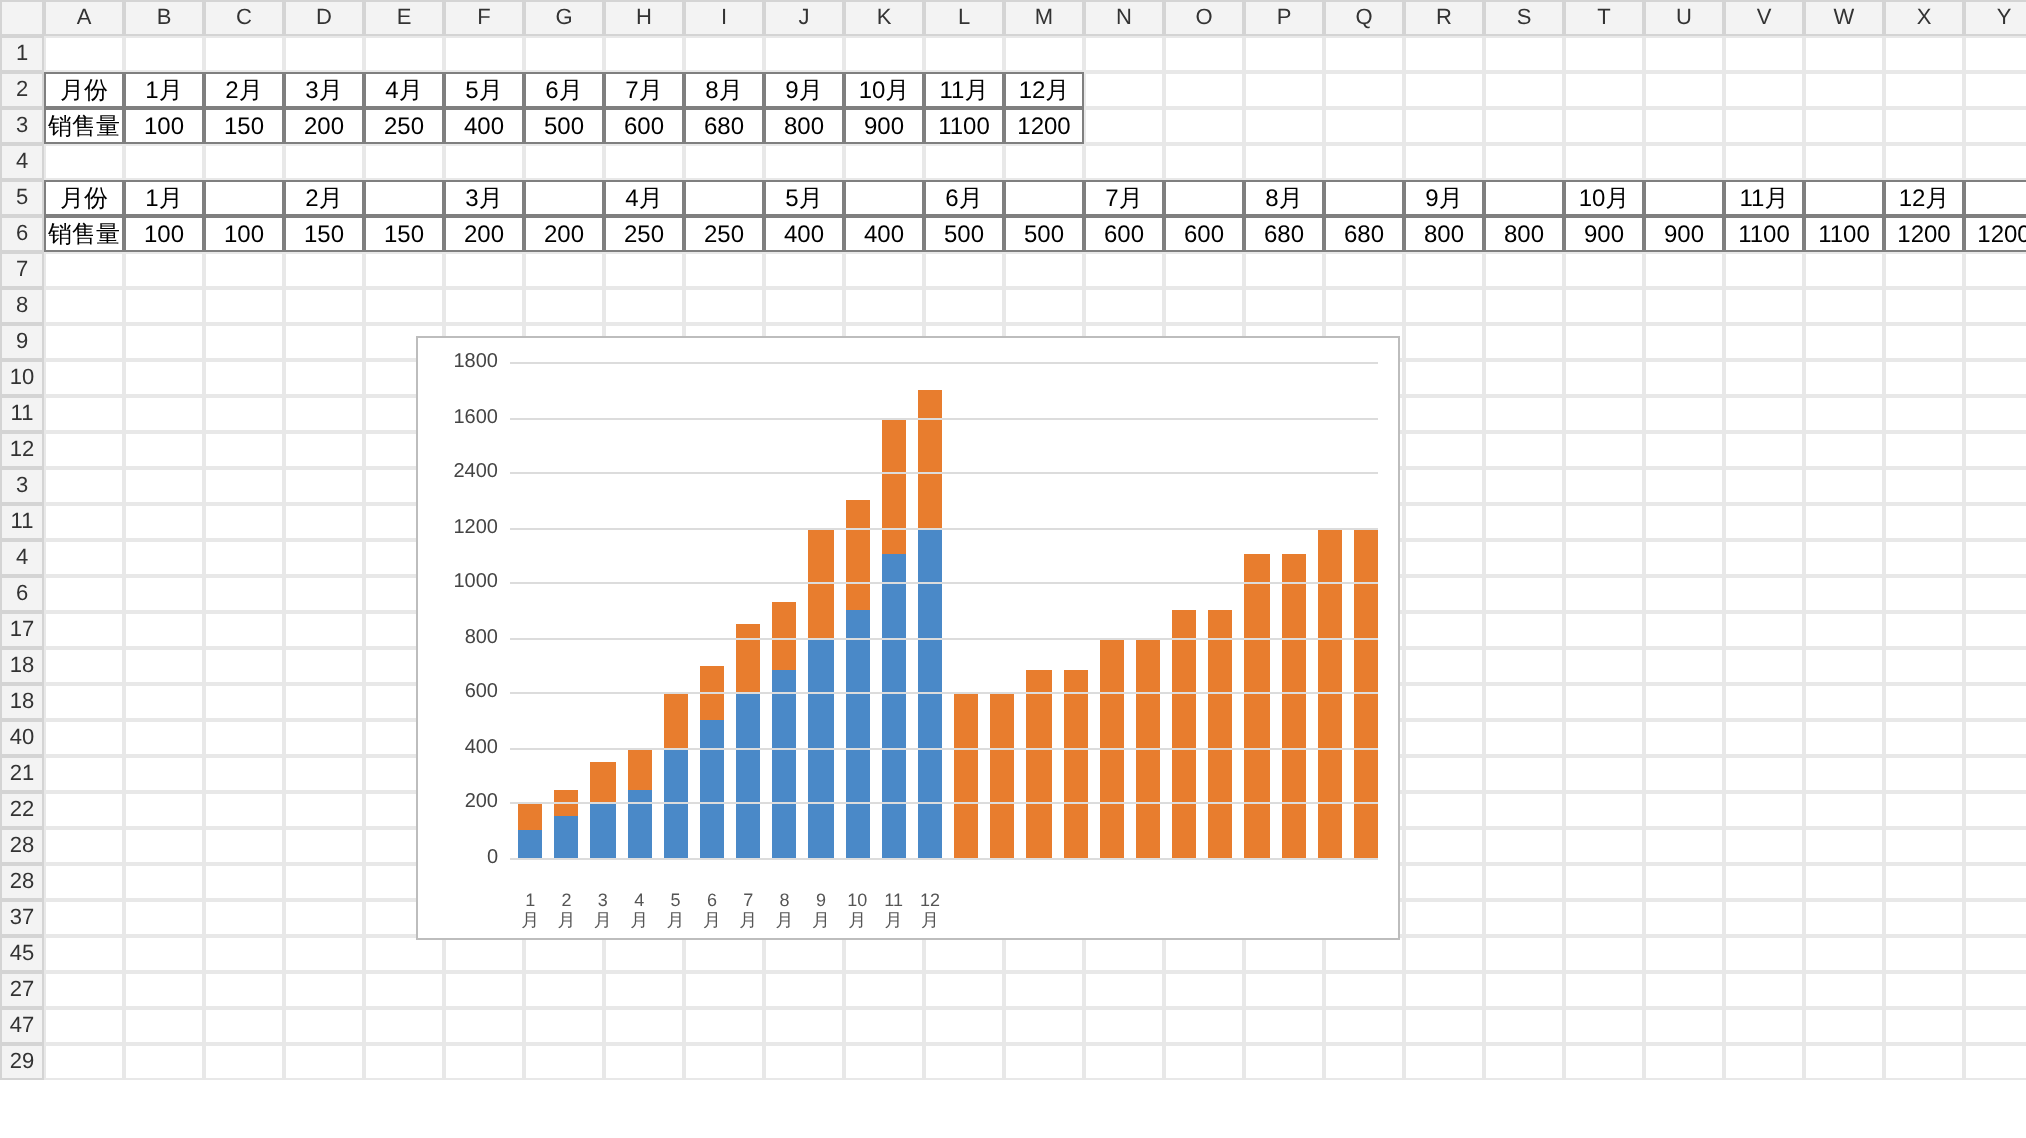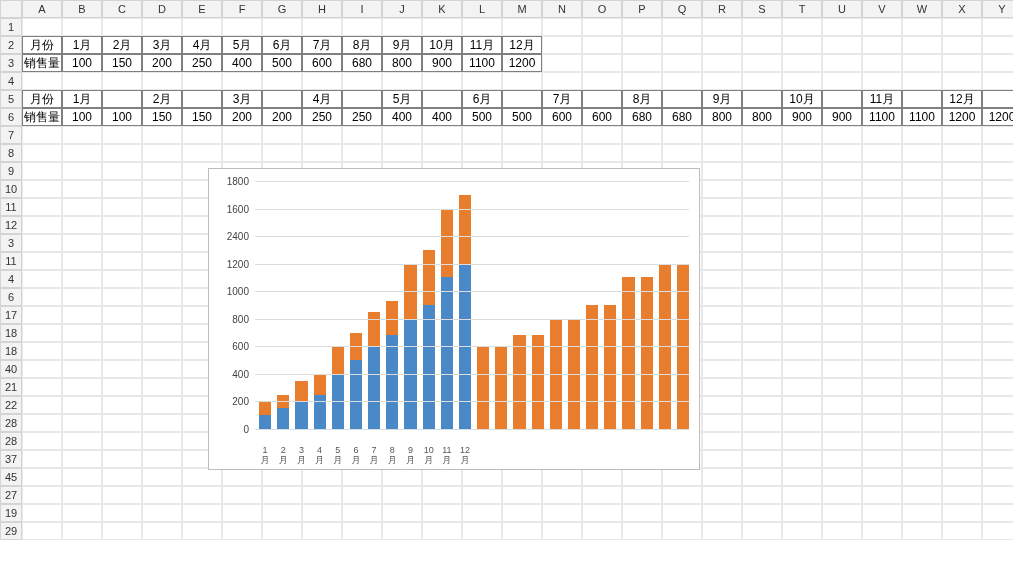--- a/index.html
+++ b/index.html
@@ -801,21 +801,21 @@
       <div class="cell"></div>
       <div class="cell"></div>
       <div class="cell"></div>
       <div class="cell"></div>
       <div class="cell"></div>
       <div class="cell"></div>
       <div class="cell"></div>
       <div class="cell"></div>
       <div class="cell"></div>
       <div class="cell"></div>
-      <div class="rowhdr">19</div>
+      <div class="rowhdr">47</div>
       <div class="cell"></div>
       <div class="cell"></div>
       <div class="cell"></div>
       <div class="cell"></div>
       <div class="cell"></div>
       <div class="cell"></div>
       <div class="cell"></div>
       <div class="cell"></div>
       <div class="cell"></div>
       <div class="cell"></div>

